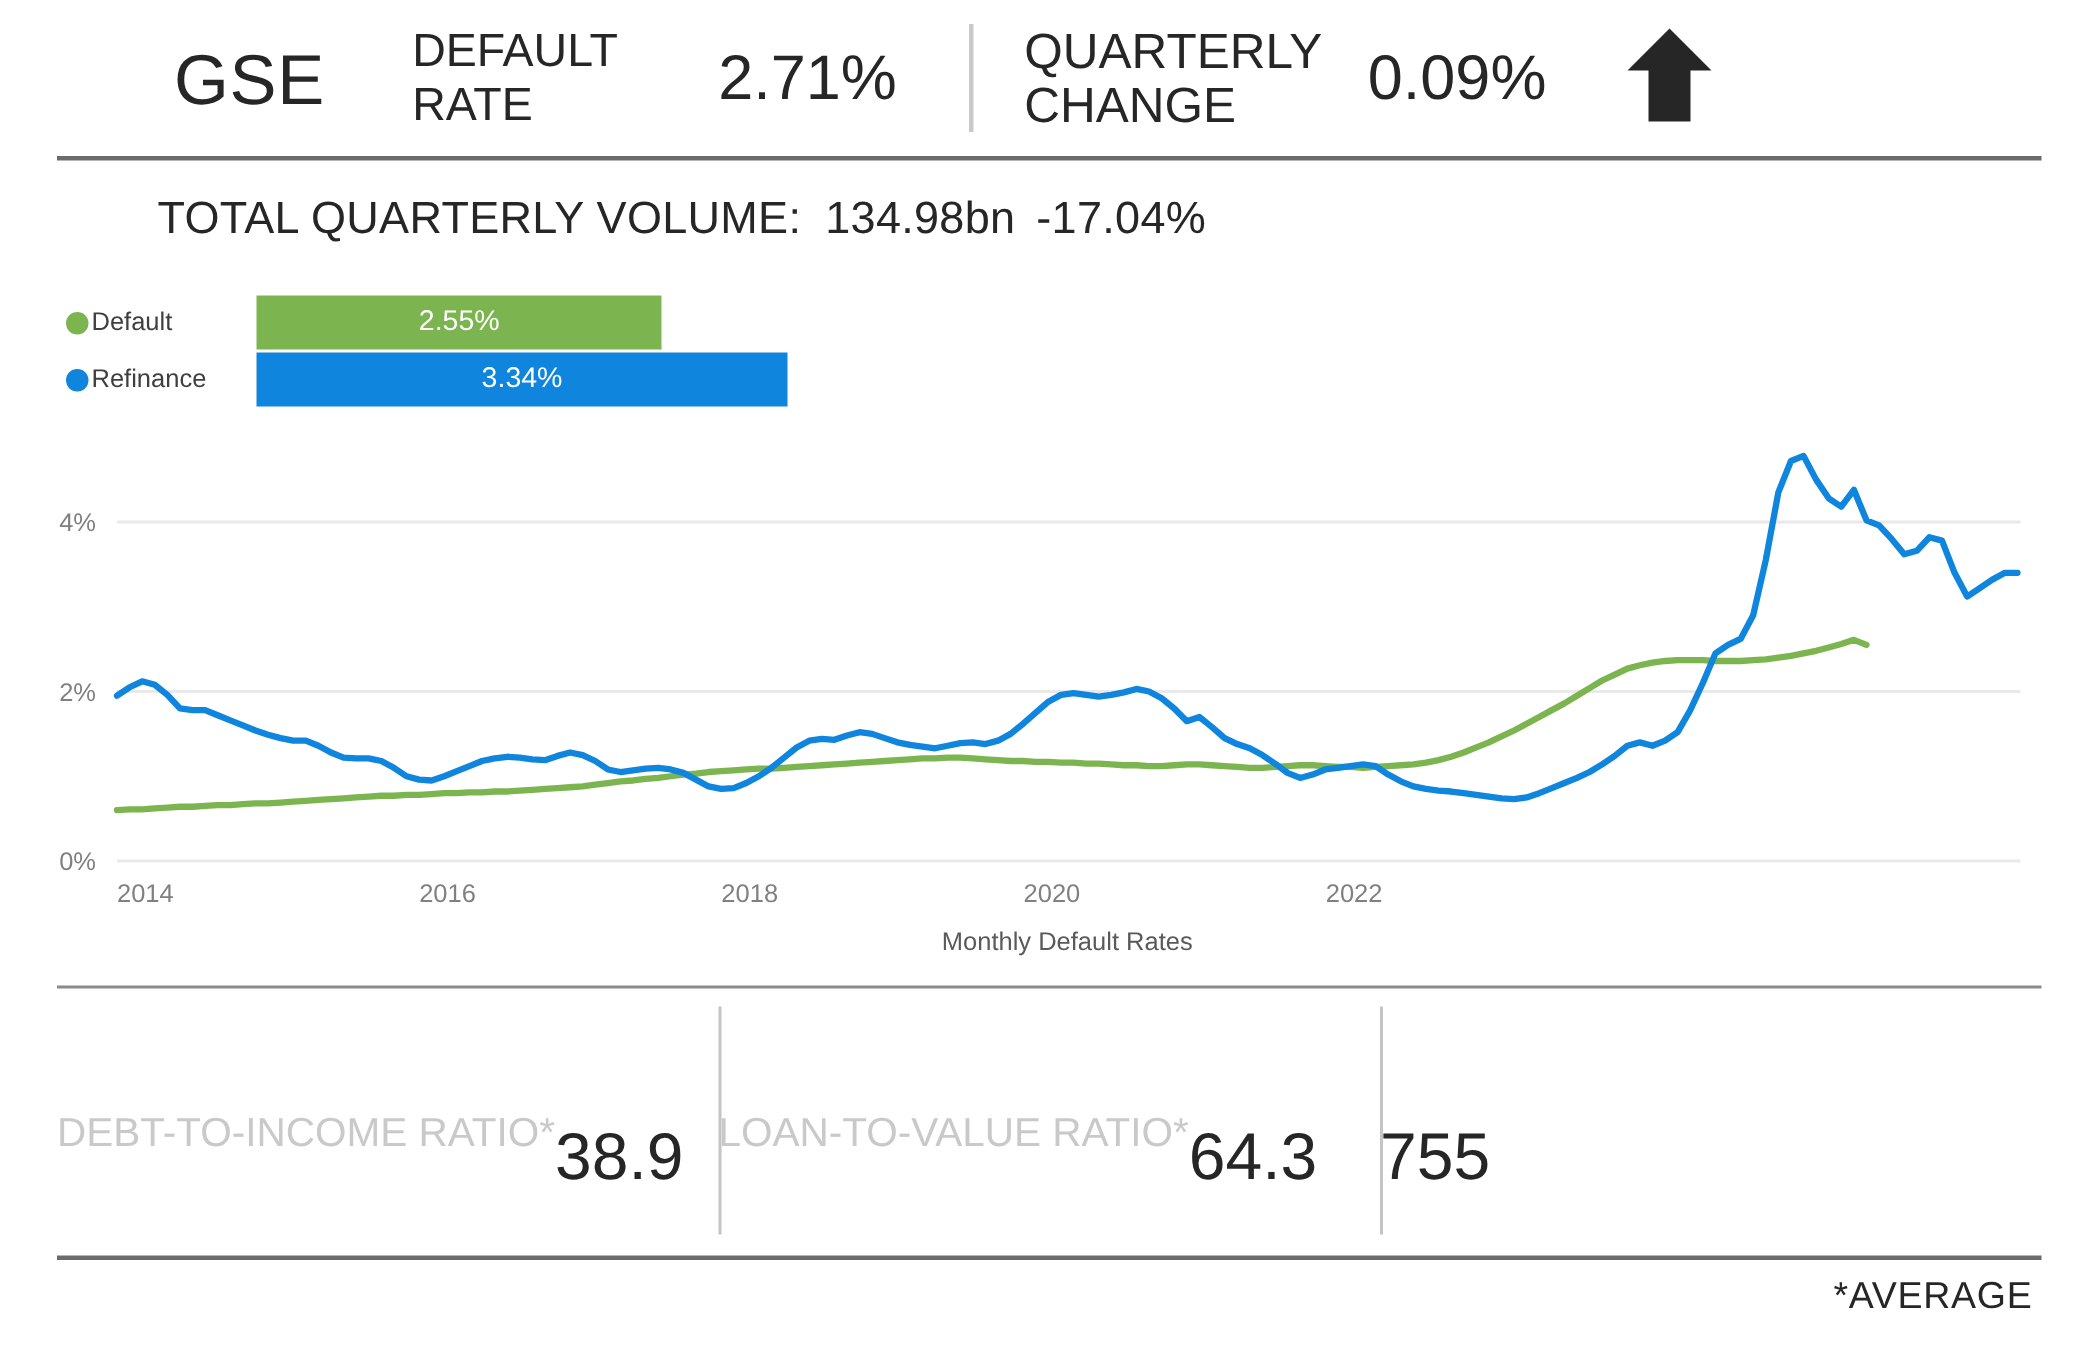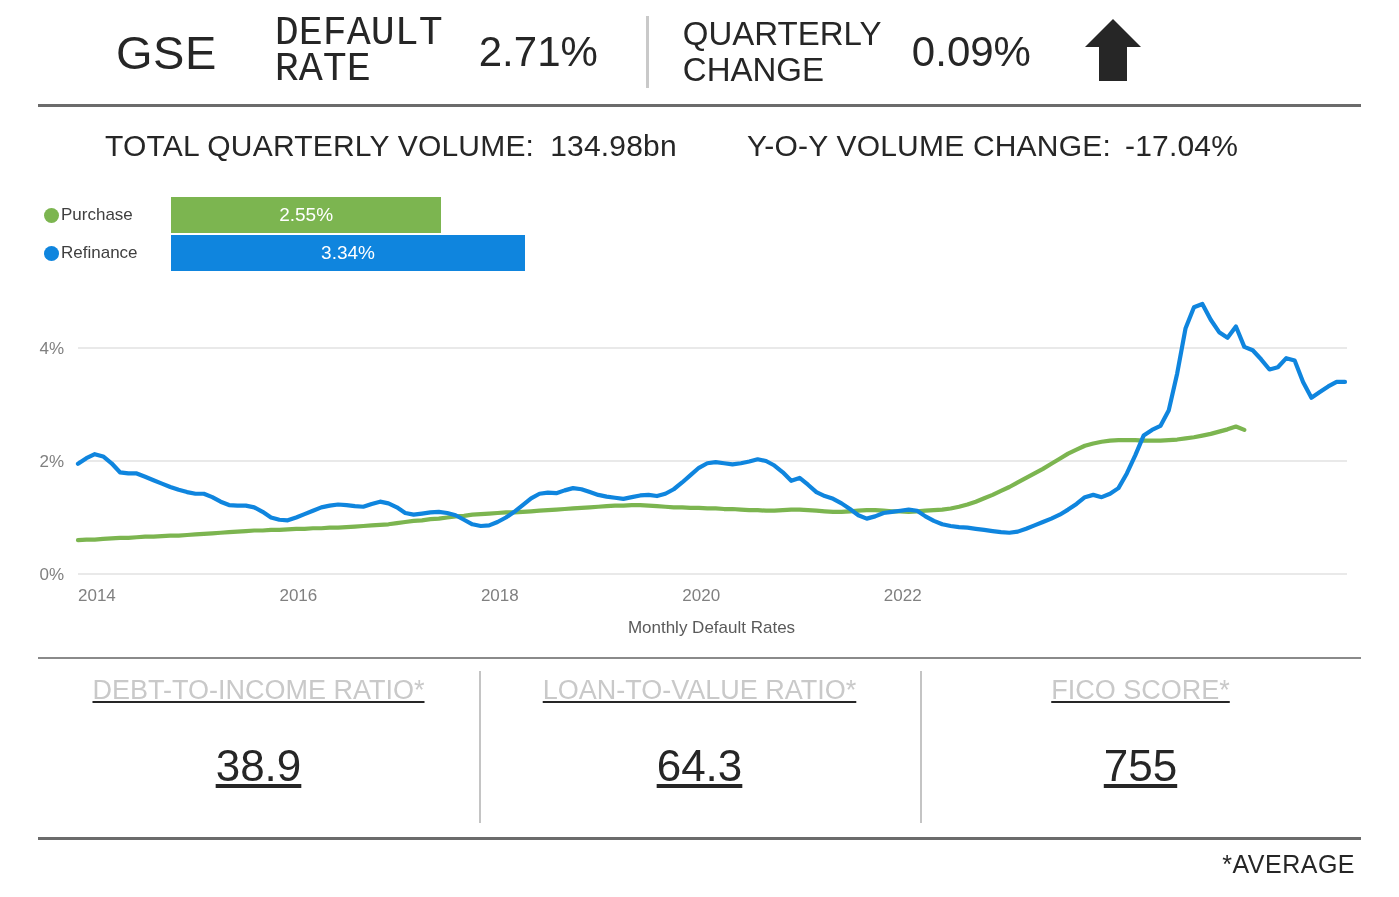--- a/index.html
+++ b/index.html
@@ -26,26 +26,25 @@
   }
   .gse-label {
     font-size: 47px;
     letter-spacing: 0.5px;
     color: #262626;
     margin-left: 78px;
     margin-right: 58px;
     white-space: nowrap;
   }
   .metric-caption {
-    font-size: 40px;
+    font-size: 31px;
     line-height: 36px;
     color: #262626;
     text-transform: uppercase;
     width: 190px;
-    font-family: Liberation Mono, monospace;
   }
   .metric-value {
     font-size: 42px;
     color: #262626;
     white-space: nowrap;
     margin-left: 14px;
   }
   .header-divider {
     width: 3px;
     background: #c9c9c9;
@@ -165,26 +164,25 @@
   }
   .metrics-row {
     display: flex;
     height: 178px;
     padding: 0 38px;
     box-sizing: border-box;
   }
   .metric-col {
     flex: 1;
     display: flex;
-    flex-direction: column;
+    flex-direction: row;
     align-items: center;
     justify-content: flex-start;
     position: relative;
     padding-top: 14px;
-    text-decoration: underline;
   }
   .metric-col + .metric-col::before {
     content: "";
     position: absolute;
     left: 0;
     top: 12px;
     bottom: 14px;
     width: 2px;
     background: #c4c4c4;
   }
@@ -232,28 +230,27 @@
       <polygon points="30,2 58,30 44,30 44,64 16,64 16,30 2,30" fill="#262626"></polygon>
     </svg>
   </span>
 </div>
 
 <div class="rule"></div>
 
 <div class="volume-row">
   <div class="vol-label">TOTAL QUARTERLY VOLUME:</div>
   <div class="vol-value">134.98bn</div>
-  <div class="yoy-label">Y-O-Y VOLUME CHANGE:</div>
   <div class="yoy-value">-17.04%</div>
 </div>
 
 <div class="legend-block">
   <div class="legend-line purchase">
     <span class="dot" id="dot-purchase" style="background: rgb(124, 181, 80);"></span>
-    <span class="legend-text">Purchase</span>
+    <span class="legend-text">Default</span>
   </div>
   <div class="legend-line refinance">
     <span class="dot" id="dot-refinance" style="background: rgb(15, 133, 222);"></span>
     <span class="legend-text">Refinance</span>
   </div>
 
   <div class="bar-track purchase">
     <div class="bar" id="bar-purchase" style="background: rgb(124, 181, 80); width: 270.3px;">
       <span class="bar-label">2.55%</span>
     </div>
@@ -288,20 +285,19 @@
 <div class="metrics-row">
   <div class="metric-col">
     <div class="metric-title">DEBT-TO-INCOME RATIO*</div>
     <div class="metric-big">38.9</div>
   </div>
   <div class="metric-col">
     <div class="metric-title">LOAN-TO-VALUE RATIO*</div>
     <div class="metric-big">64.3</div>
   </div>
   <div class="metric-col">
-    <div class="metric-title">FICO SCORE*</div>
     <div class="metric-big">755</div>
   </div>
 </div>
 <div class="footer-rule"></div>
 <div class="footnote-row">
   <div class="footnote">*AVERAGE</div>
 </div>
 
 </body></html>

